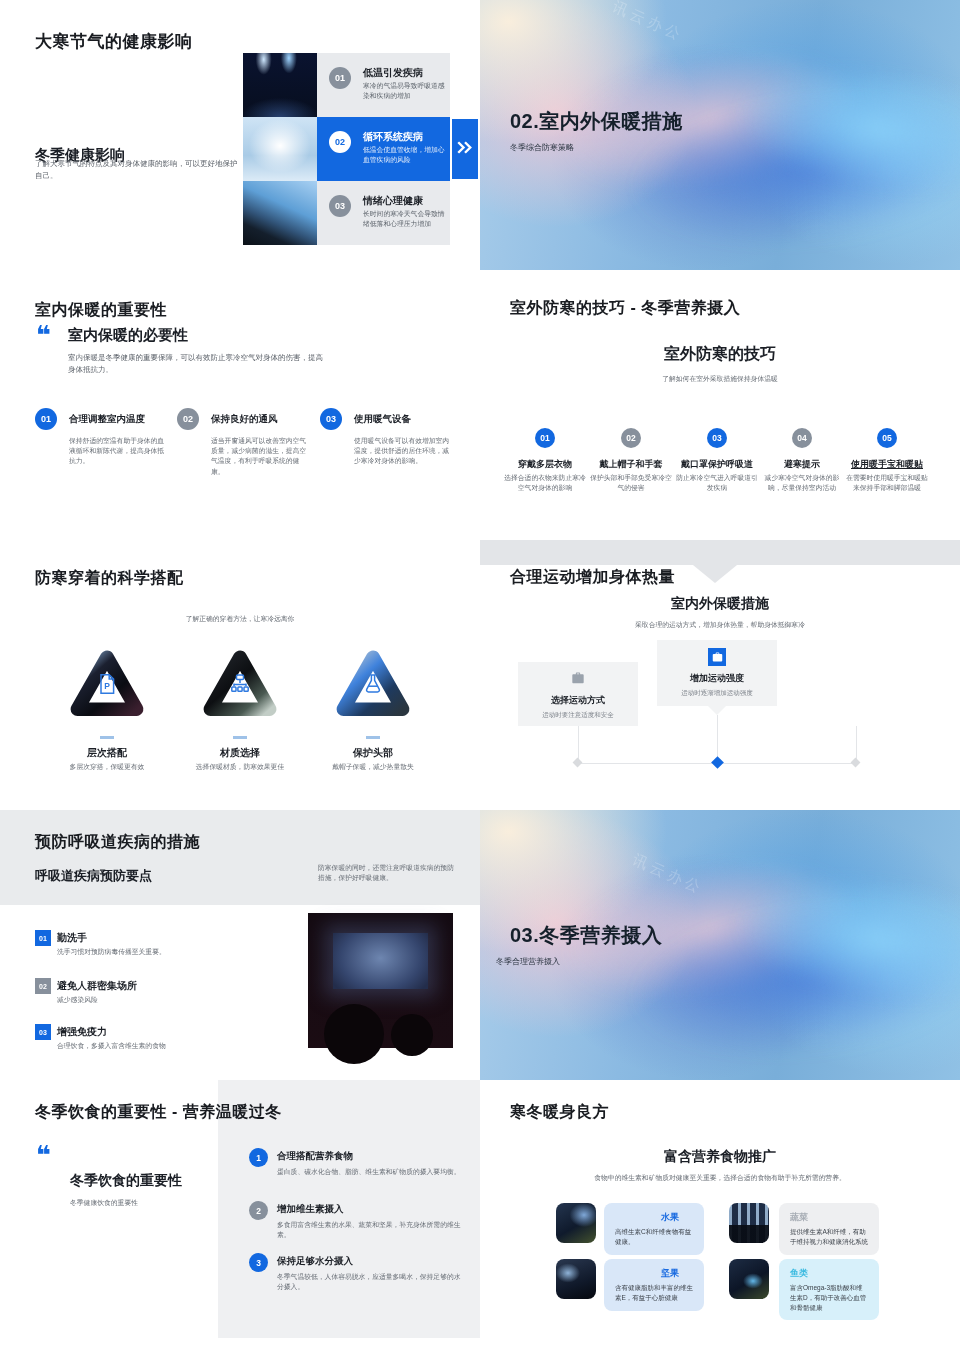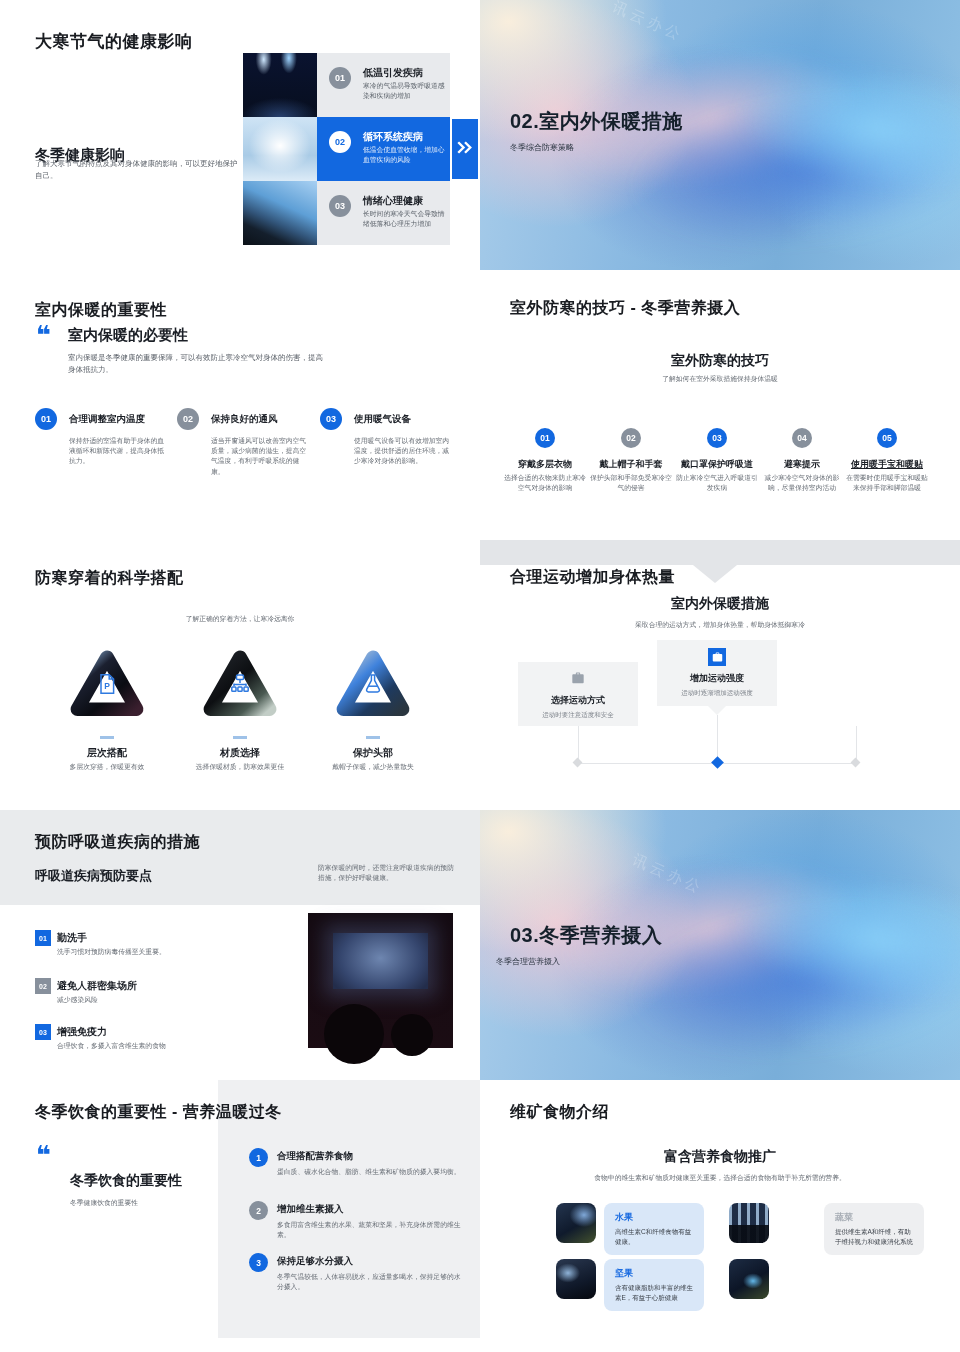--- a/index.html
+++ b/index.html
@@ -90,22 +90,22 @@
   .th2{background:linear-gradient(rgba(10,16,28,0) 55%,rgba(8,12,20,.92) 56%),
        repeating-linear-gradient(90deg,rgba(165,195,225,.85) 0 3px,rgba(30,45,70,.95) 3px 9px),
        linear-gradient(#223046,#0d1420);}
   .th3{background:radial-gradient(50% 40% at 30% 35%,#8fb3d8,transparent 60%),
        linear-gradient(160deg,#2a3850,#10192a 60%,#05080e);}
   .th4{background:radial-gradient(45% 35% at 60% 55%,#63b8e8,transparent 55%),
        linear-gradient(150deg,#1d2c44,#0c1526 55%,#3c4a2c);}
   .fcard{border-radius:8px;padding:8px 11px;width:100px;min-height:40px;}
   .fcard .ft{font-size:9px;font-weight:bold;}
   .fcard .fd{font-size:6.5px;line-height:1.5;color:#3c424a;margin-top:3px;}
-  .fc-blue{background:#D9E7F8;} .fc-blue .ft{color:#1A6BE0;}
-  .fc-gray{background:#EEEFF1;margin-left:45px;} .fc-gray .ft{color:#A7ADB5;}
+  .fc-blue{background:#D9E7F8;} .fc-blue .ft{color:#1A6BE0;margin-left:46px;}
+  .fc-gray{background:#EEEFF1;} .fc-gray .ft{color:#A7ADB5;}
   .fc-cyan{background:#D7F0FA;} .fc-cyan .ft{color:#3ABAE0;}
 </style>
 </head>
 <body>
 
 <div class="page">
 
   <section class="slide" style="left:0;top:0;">
     <div class="abs ttl" style="left:35px;top:30px;">大寒节气的健康影响</div>
     <div class="abs ttl-m" style="left:35px;top:146px;">冬季健康影响</div>
@@ -163,21 +163,21 @@
     <div class="abs" style="left:211px;top:143px;font-size:9.5px;font-weight:bold;">保持良好的通风</div>
     <div class="abs tiny" style="left:211px;top:166px;width:100px;">适当开窗通风可以改善室内空气质量，减少病菌的滋生，提高空气温度，有利于呼吸系统的健康。</div>
 
     <div class="abs circle c-blue" style="left:320px;top:138px;width:22px;height:22px;font-size:9px;">03</div>
     <div class="abs" style="left:354px;top:143px;font-size:9.5px;font-weight:bold;">使用暖气设备</div>
     <div class="abs tiny" style="left:354px;top:166px;width:100px;">使用暖气设备可以有效增加室内温度，提供舒适的居住环境，减少寒冷对身体的影响。</div>
   </section>
 
   <section class="slide" style="left:480px;top:270px;">
     <div class="abs ttl" style="left:30px;top:28px;font-size:16px;">室外防寒的技巧 - 冬季营养摄入</div>
-    <div class="abs center" style="left:0;top:82px;width:480px;font-size:14px;font-weight:bold;">室外防寒的技巧</div>
+    <div class="abs center" style="left:0;top:74px;width:480px;font-size:16px;font-weight:bold;">室外防寒的技巧</div>
     <div class="abs center tiny" style="left:0;top:104px;width:480px;">了解如何在室外采取措施保持身体温暖</div>
 
     <div class="abs circle c-blue" style="left:55px;top:158px;width:20px;height:20px;font-size:8.5px;">01</div>
     <div class="abs center" style="left:21px;top:188px;width:88px;font-size:9px;font-weight:bold;">穿戴多层衣物</div>
     <div class="abs center tiny" style="left:21px;top:203px;width:88px;">选择合适的衣物来防止寒冷空气对身体的影响</div>
 
     <div class="abs circle c-gray" style="left:141px;top:158px;width:20px;height:20px;font-size:8.5px;">02</div>
     <div class="abs center" style="left:107px;top:188px;width:88px;font-size:9px;font-weight:bold;">戴上帽子和手套</div>
     <div class="abs center tiny" style="left:107px;top:203px;width:88px;">保护头部和手部免受寒冷空气的侵害</div>
 
@@ -359,21 +359,21 @@
     <div class="abs circle c-gray" style="left:249px;top:121px;width:19px;height:19px;font-size:8.5px;">2</div>
     <div class="abs" style="left:277px;top:123px;font-size:9.5px;font-weight:bold;">增加维生素摄入</div>
     <div class="abs tiny" style="left:277px;top:140px;width:185px;">多食用富含维生素的水果、蔬菜和坚果，补充身体所需的维生素。</div>
 
     <div class="abs circle c-blue" style="left:249px;top:173px;width:19px;height:19px;font-size:8.5px;">3</div>
     <div class="abs" style="left:277px;top:175px;font-size:9.5px;font-weight:bold;">保持足够水分摄入</div>
     <div class="abs tiny" style="left:277px;top:192px;width:185px;">冬季气温较低，人体容易脱水，应适量多喝水，保持足够的水分摄入。</div>
   </section>
 
   <section class="slide" style="left:480px;top:1080px;height:272px;">
-    <div class="abs ttl" style="left:30px;top:22px;font-size:16px;">维矿食物介绍</div>
+    <div class="abs ttl" style="left:30px;top:22px;font-size:16px;">寒冬暖身良方</div>
     <div class="abs center" style="left:0;top:68px;width:480px;font-size:14px;font-weight:bold;">富含营养食物推广</div>
     <div class="abs center tiny" style="left:0;top:93px;width:480px;">食物中的维生素和矿物质对健康至关重要，选择合适的食物有助于补充所需的营养。</div>
 
     <div class="abs thumb th1" style="left:76px;top:123px;"></div>
     <div class="abs fcard fc-blue" style="left:124px;top:123px;">
       <div class="ft">水果</div>
       <div class="fd">高维生素C和纤维食物有益健康。</div>
     </div>
 
     <div class="abs thumb th2" style="left:249px;top:123px;"></div>
@@ -382,15 +382,19 @@
       <div class="fd">提供维生素A和纤维，有助于维持视力和健康消化系统</div>
     </div>
 
     <div class="abs thumb th3" style="left:76px;top:179px;"></div>
     <div class="abs fcard fc-blue" style="left:124px;top:179px;">
       <div class="ft">坚果</div>
       <div class="fd">含有健康脂肪和丰富的维生素E，有益于心脏健康</div>
     </div>
 
     <div class="abs thumb th4" style="left:249px;top:179px;"></div>
+    <div class="abs fcard fc-cyan" style="left:299px;top:179px;">
+      <div class="ft">鱼类</div>
+      <div class="fd">富含Omega-3脂肪酸和维生素D，有助于改善心血管和骨骼健康</div>
+    </div>
   </section>
 
 </div>
 
 </body></html>

